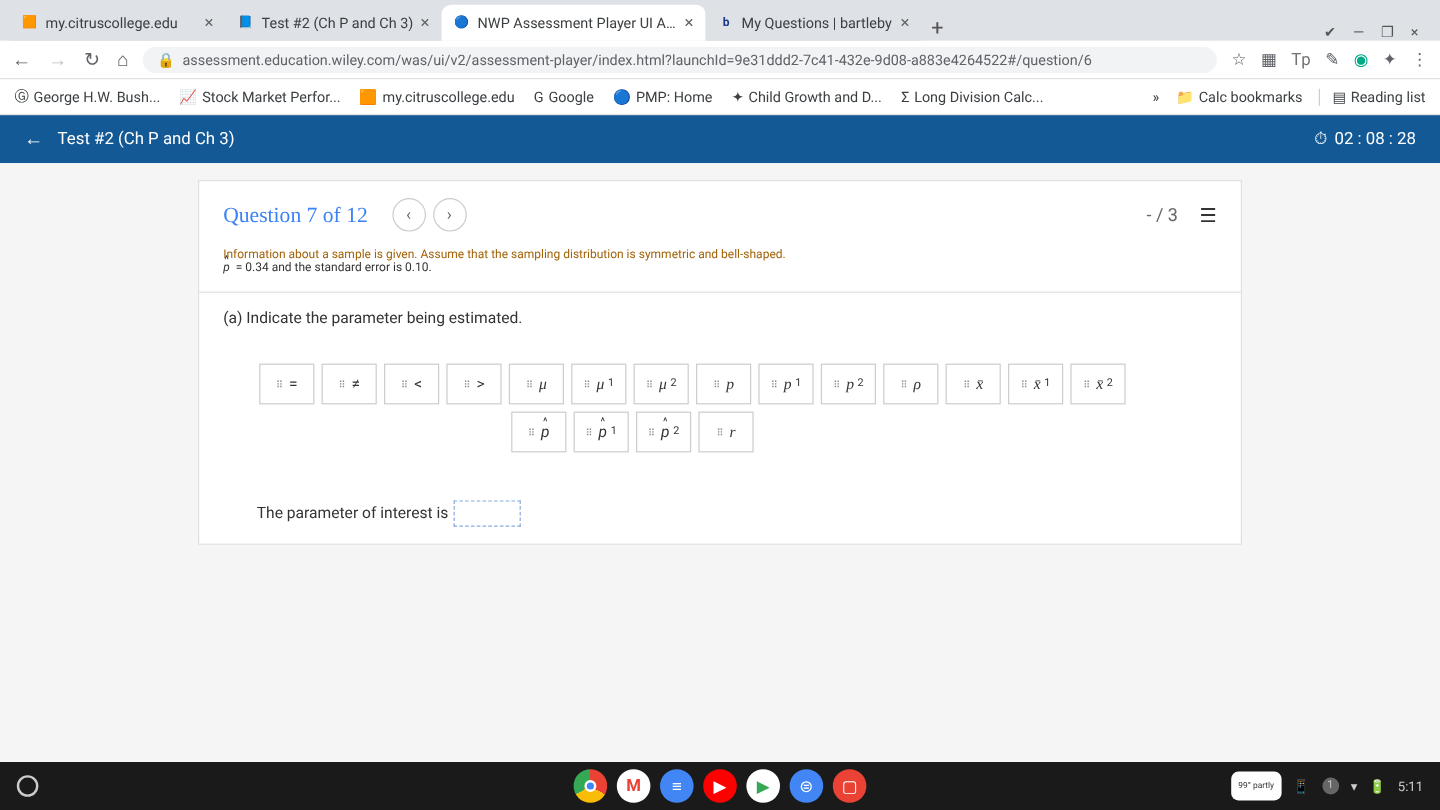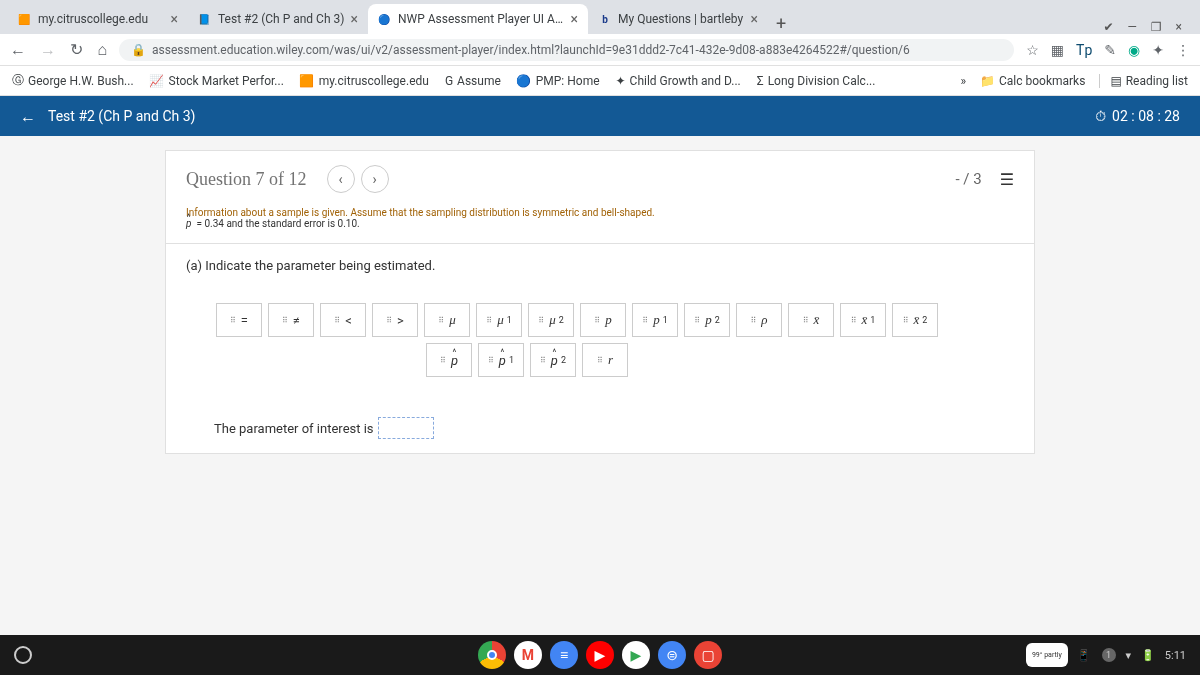--- a/index.html
+++ b/index.html
@@ -26,21 +26,21 @@
 
 
 .assess-header { background: #135995; color: #fff; height: 40px; display: flex; align-items: center; padding: 0 20px; font-size: 14px; }
 .assess-header .back { font-size: 16px; margin-right: 12px; }
 .assess-header .timer { margin-left: auto; display: flex; align-items: center; gap: 6px; }
 
 
 .content-wrap { height: calc(100% - 34px - 32px - 30px - 40px - 40px); background: #f5f5f5; padding: 14px 0; overflow: hidden; }
 .content-card { background: #fff; margin: 0 auto; width: 870px; border: 1px solid #e0e0e0; }
 .q-header { display: flex; align-items: center; padding: 14px 20px; gap: 8px; }
-.q-title { font-size: 18px; color: #737373; font-family: Georgia, serif; }
+.q-title { font-size: 18px; color: #3b82f6; font-family: Georgia, serif; }
 .q-nav { display: flex; gap: 6px; margin-left: 12px; }
 .q-nav-btn { width: 28px; height: 28px; border: 1px solid #ccc; border-radius: 50%; background: #fff; display: flex; align-items: center; justify-content: center; color: #666; font-size: 14px; }
 .q-score { margin-left: auto; color: #666; font-size: 15px; margin-right: 10px; }
 .q-menu { font-size: 16px; color: #333; }
 
 .q-info { padding: 0 20px 14px; border-bottom: 1px solid #e0e0e0; }
 .q-info-text { font-size: 10px; color: #a16207; margin-bottom: 0; }
 .q-info-math { font-size: 10px; color: #333; font-family: Georgia, serif; }
 .phat { font-style: italic; }
 
@@ -108,21 +108,21 @@
     <span>↻</span>
     <span>⌂</span>
   </div>
   <div class="addr-input">
     <span>🔒</span>
     <span>assessment.education.wiley.com/was/ui/v2/assessment-player/index.html?launchId=9e31ddd2-7c41-432e-9d08-a883e4264522#/question/6</span>
   </div>
   <div class="addr-actions">
     <span>☆</span>
     <span>▦</span>
-    <span style="color:#0c4a6e">Tр</span>
+    <span style="color:#737373">Tр</span>
     <span>✎</span>
     <span style="color:#0a8">◉</span>
     <span>✦</span>
     <span>⋮</span>
   </div>
 </div>
 
 <div class="bookmarks-bar">
   <div class="bm-item">
       <span>Ⓖ</span>
@@ -131,21 +131,21 @@
   <div class="bm-item">
       <span>📈</span>
       <span>Stock Market Perfor...</span>
     </div>
   <div class="bm-item">
       <span>🟧</span>
       <span>my.citruscollege.edu</span>
     </div>
   <div class="bm-item">
       <span>G</span>
-      <span>Assume</span>
+      <span>Google</span>
     </div>
   <div class="bm-item">
       <span>🔵</span>
       <span>PMP: Home</span>
     </div>
   <div class="bm-item">
       <span>✦</span>
       <span>Child Growth and D...</span>
     </div>
   <div class="bm-item">

